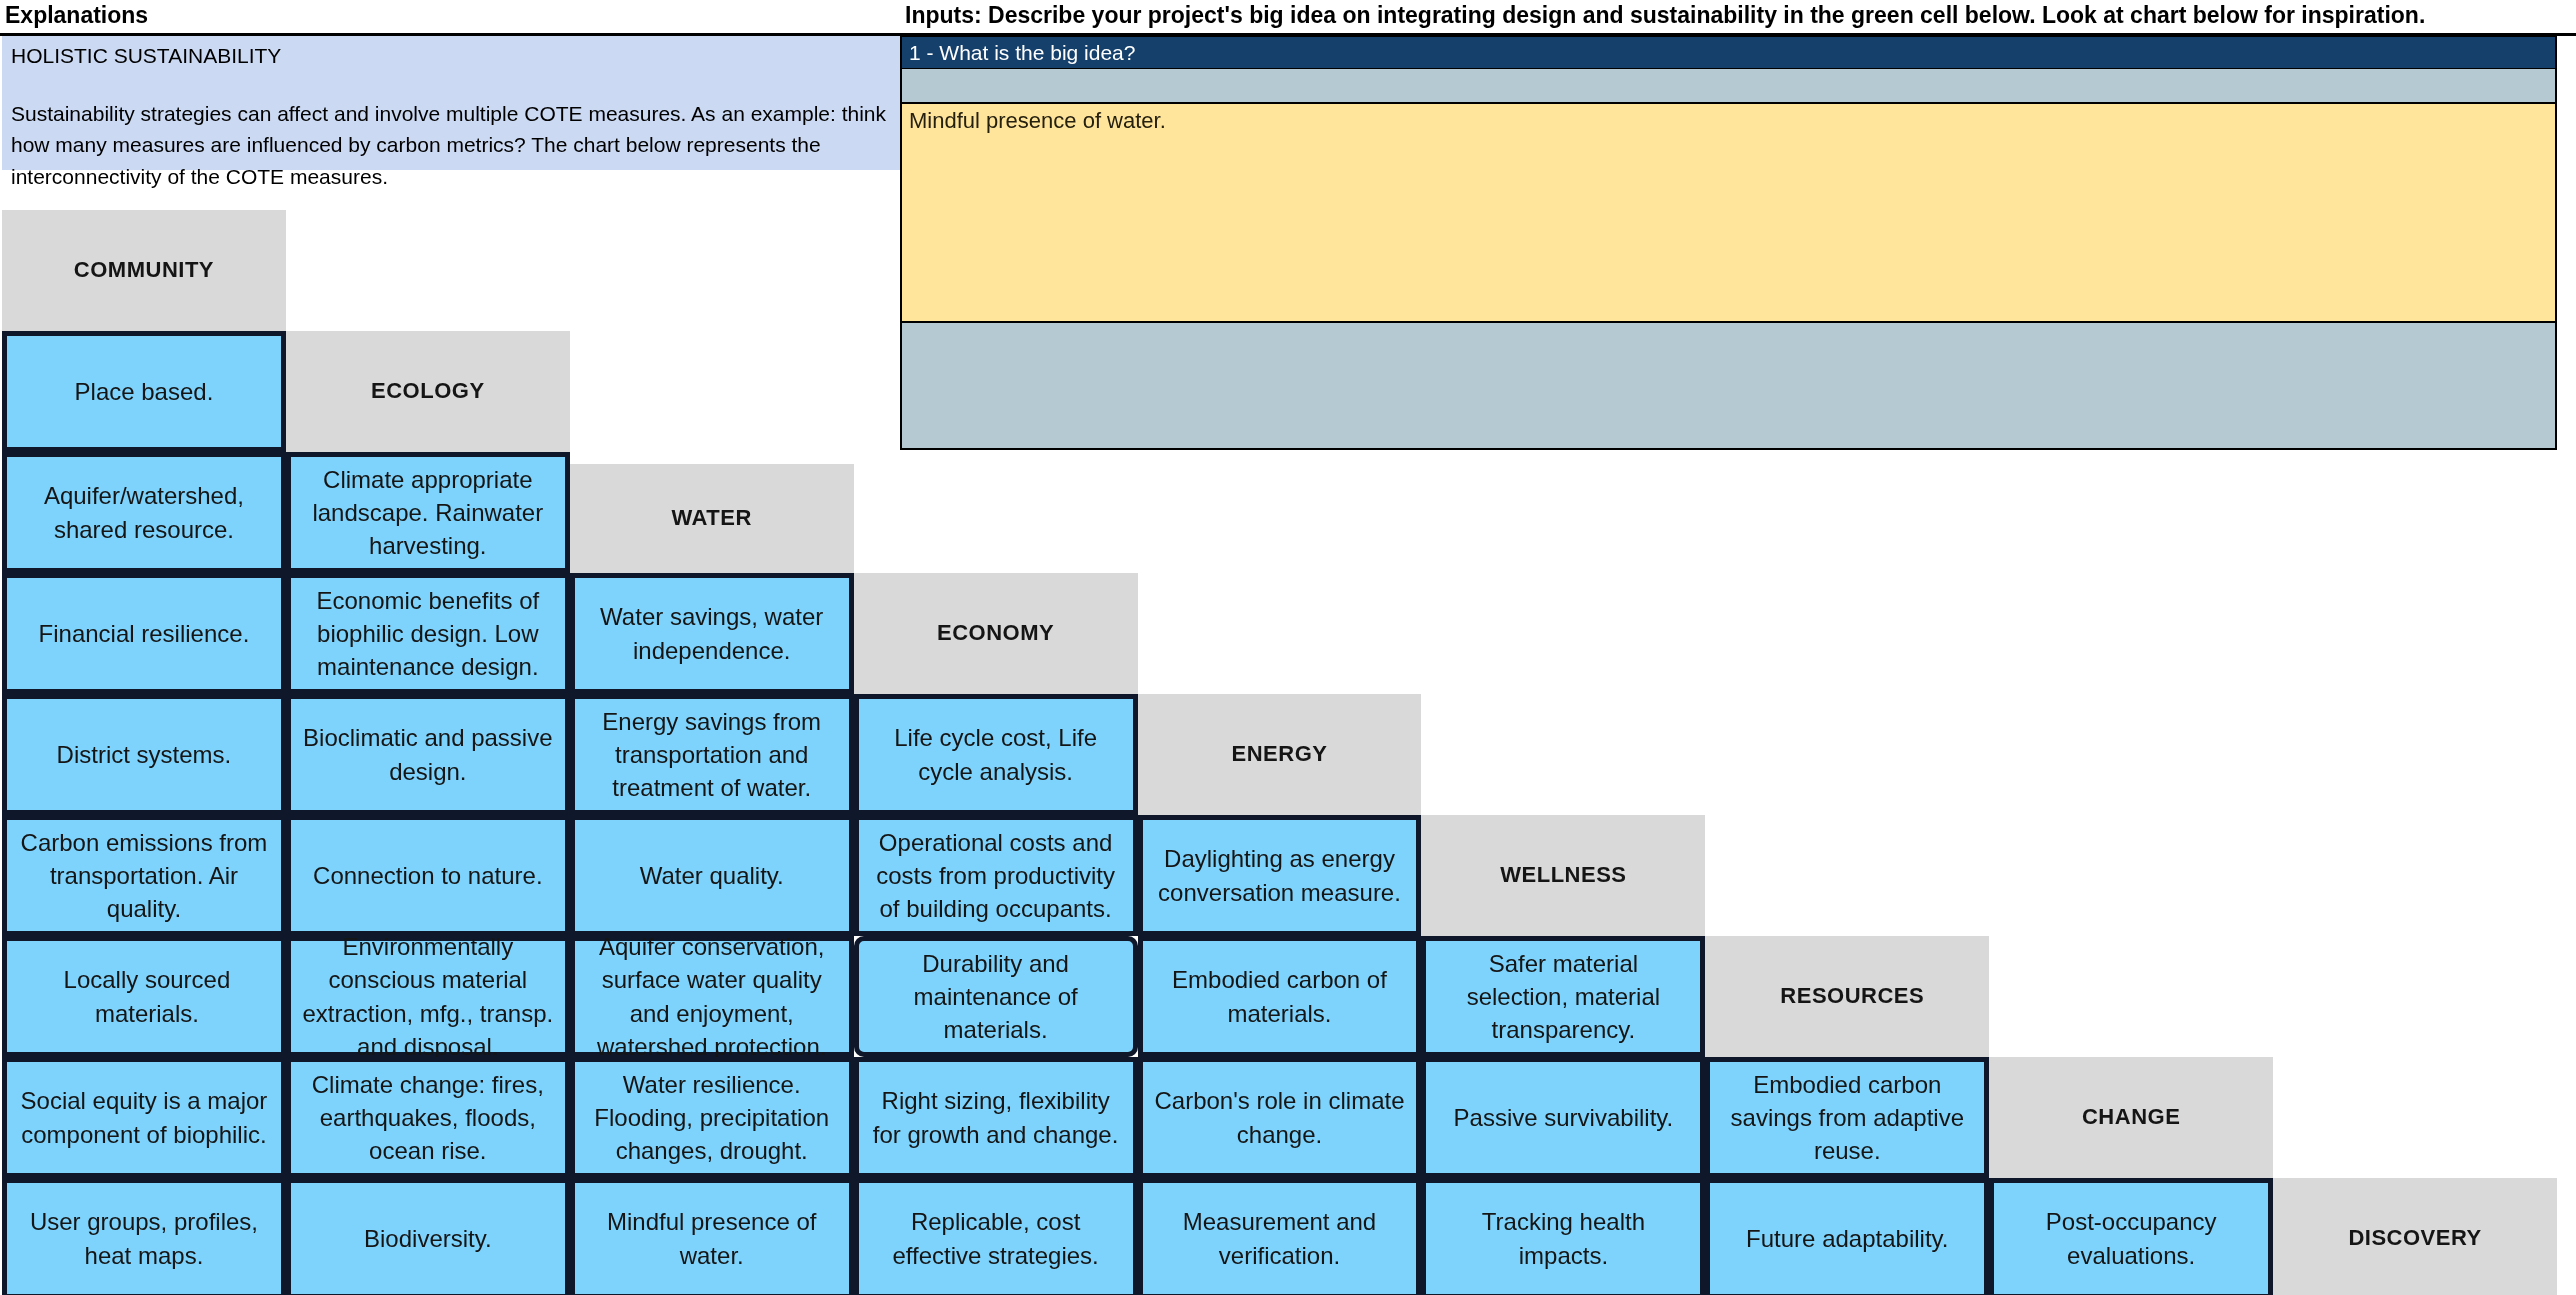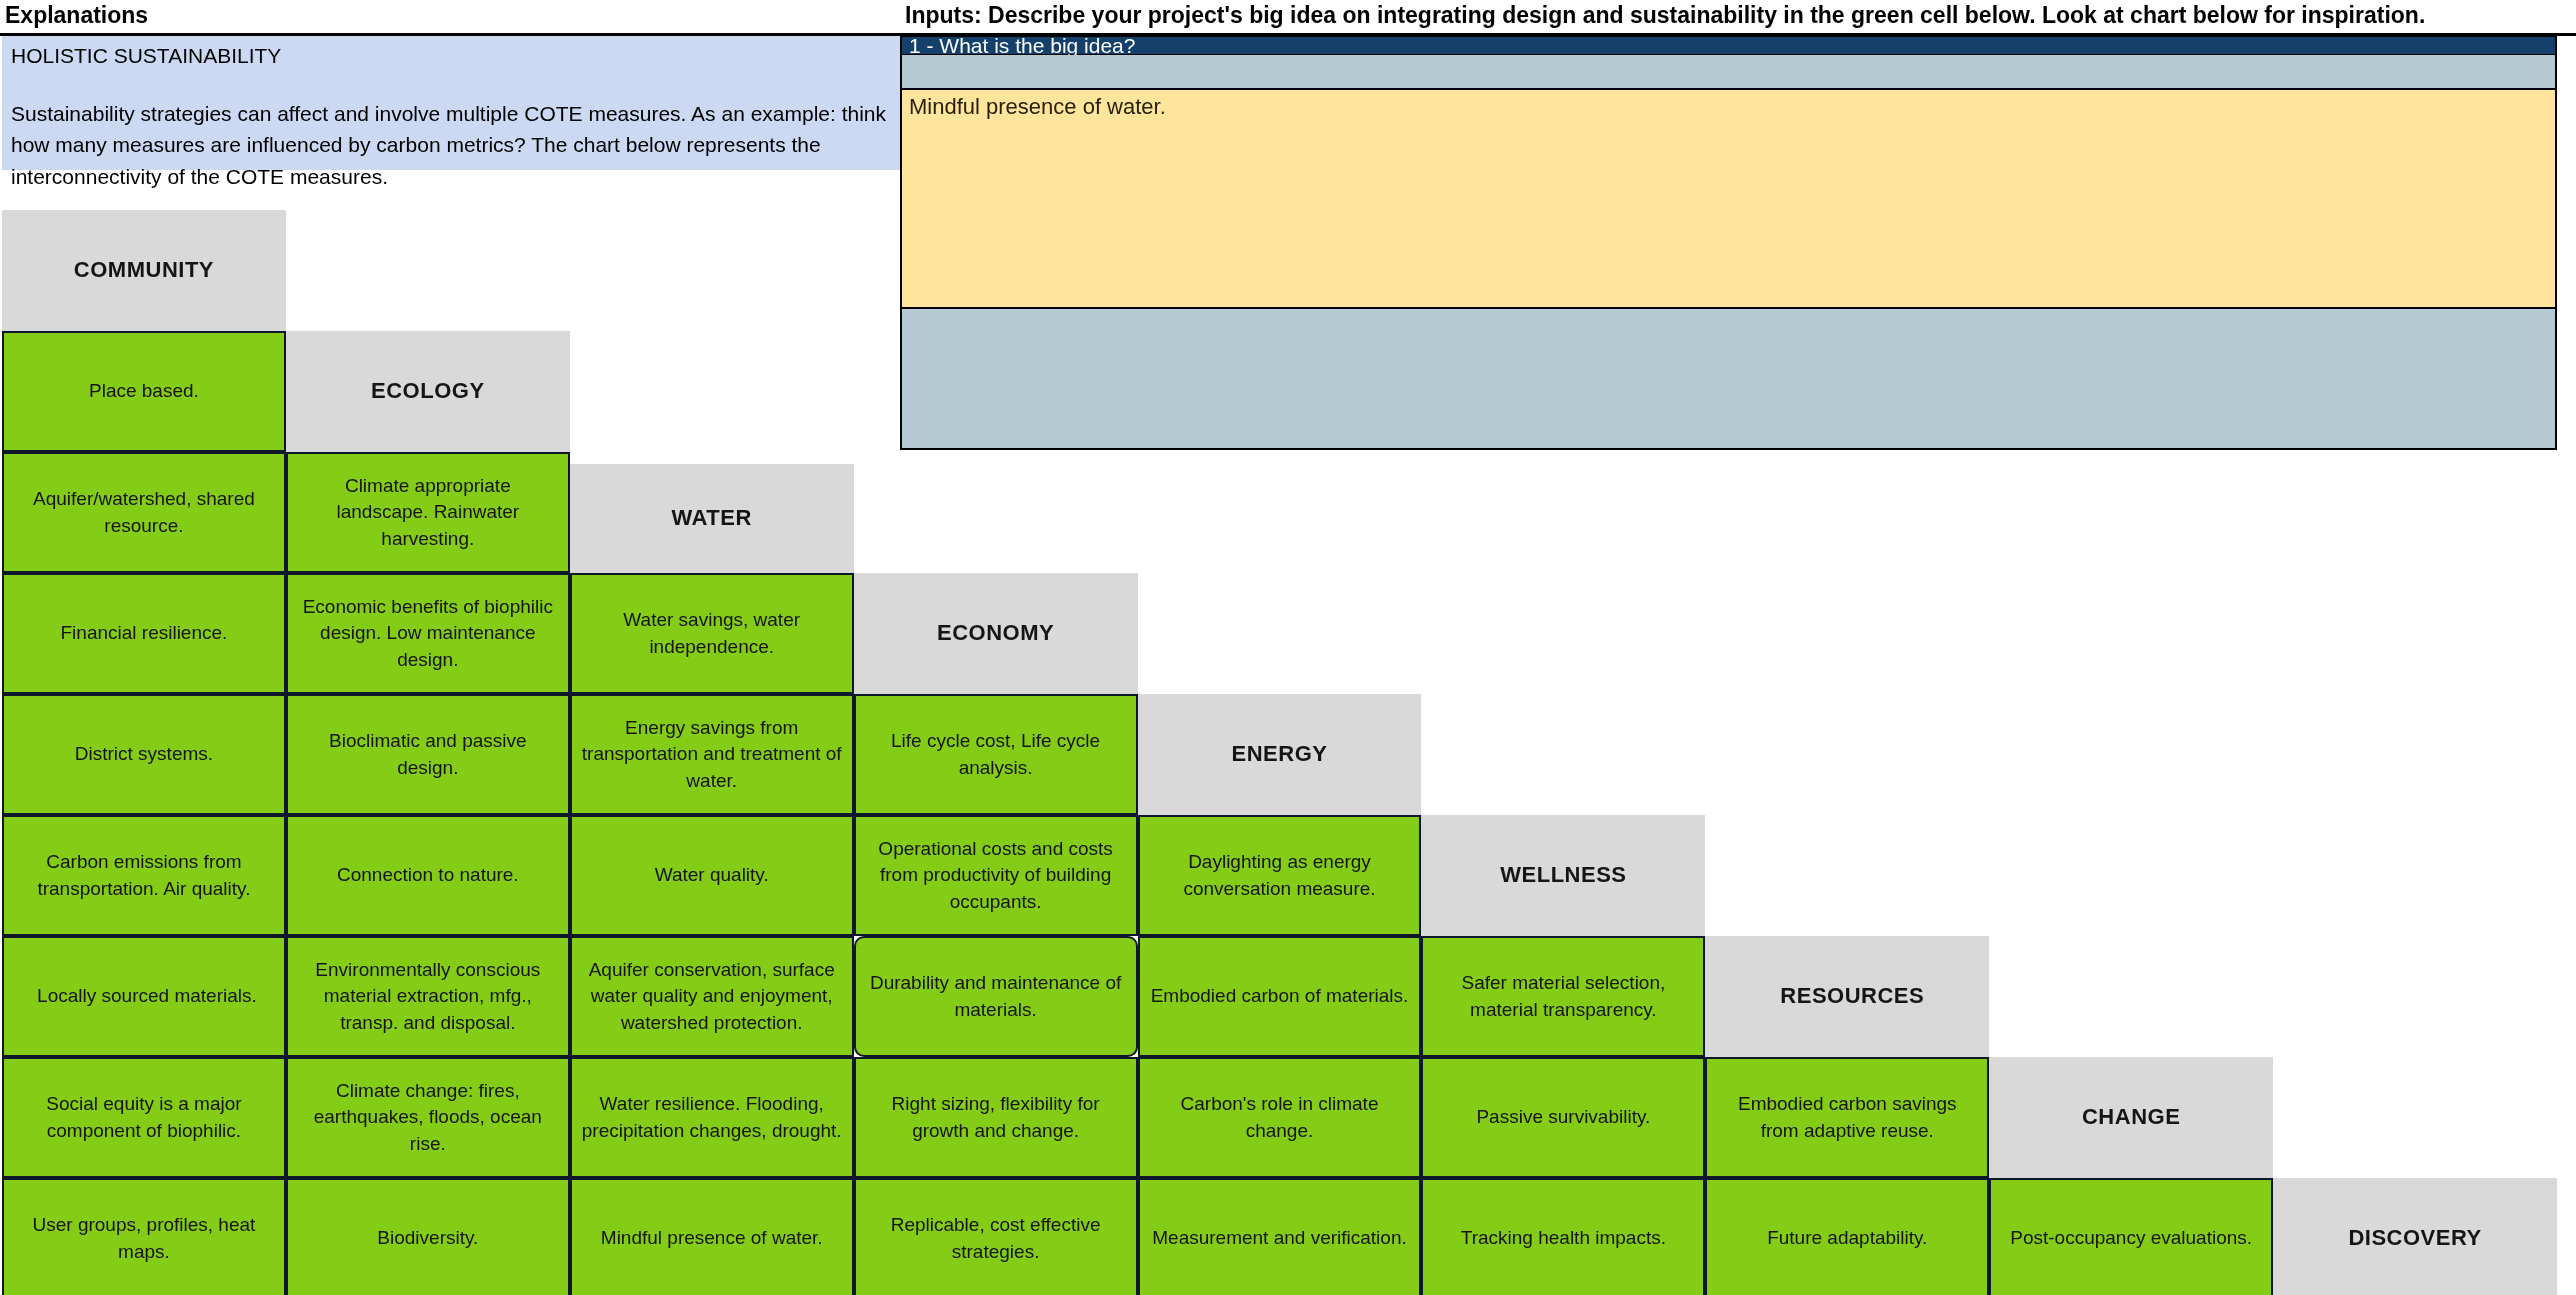--- a/index.html
+++ b/index.html
@@ -44,21 +44,21 @@
   .inputs-panel {
     position: absolute;
     left: 900px; top: 35px;
     width: 1657px; height: 415px;
     border: 2px solid #000;
     display: flex;
     flex-direction: column;
     background: #B5C9D2;
   }
   .inputs-question {
-    height: 18px;
+    height: 32px;
     background: #16406C;
     color: #fff;
     font-size: 21px;
     display: flex;
     align-items: center;
     padding-left: 7px;
     border-bottom: 1px solid #000;
     flex: 0 0 auto;
   }
   .inputs-spacer-top {
@@ -89,24 +89,24 @@
     display: grid;
     grid-template-columns: repeat(9, 1fr);
     grid-auto-rows: 121px;
   }
   .cell {
     display: flex;
     align-items: center;
     justify-content: center;
     text-align: center;
     padding: 4px 10px;
-    font-size: 19px;
+    font-size: 24px;
     line-height: 1.38;
-    background: #84cc16;
-    border: 2px solid #0f172a;
+    background: #7dd3fc;
+    border: 5px solid #0f172a;
     color: #151515;
   }
   .cell.header {
     background: #D9D9D9;
     border: 1px solid #D9D9D9;
     font-weight: bold;
     font-size: 22px;
     letter-spacing: 0.5px;
   }
 </style>

